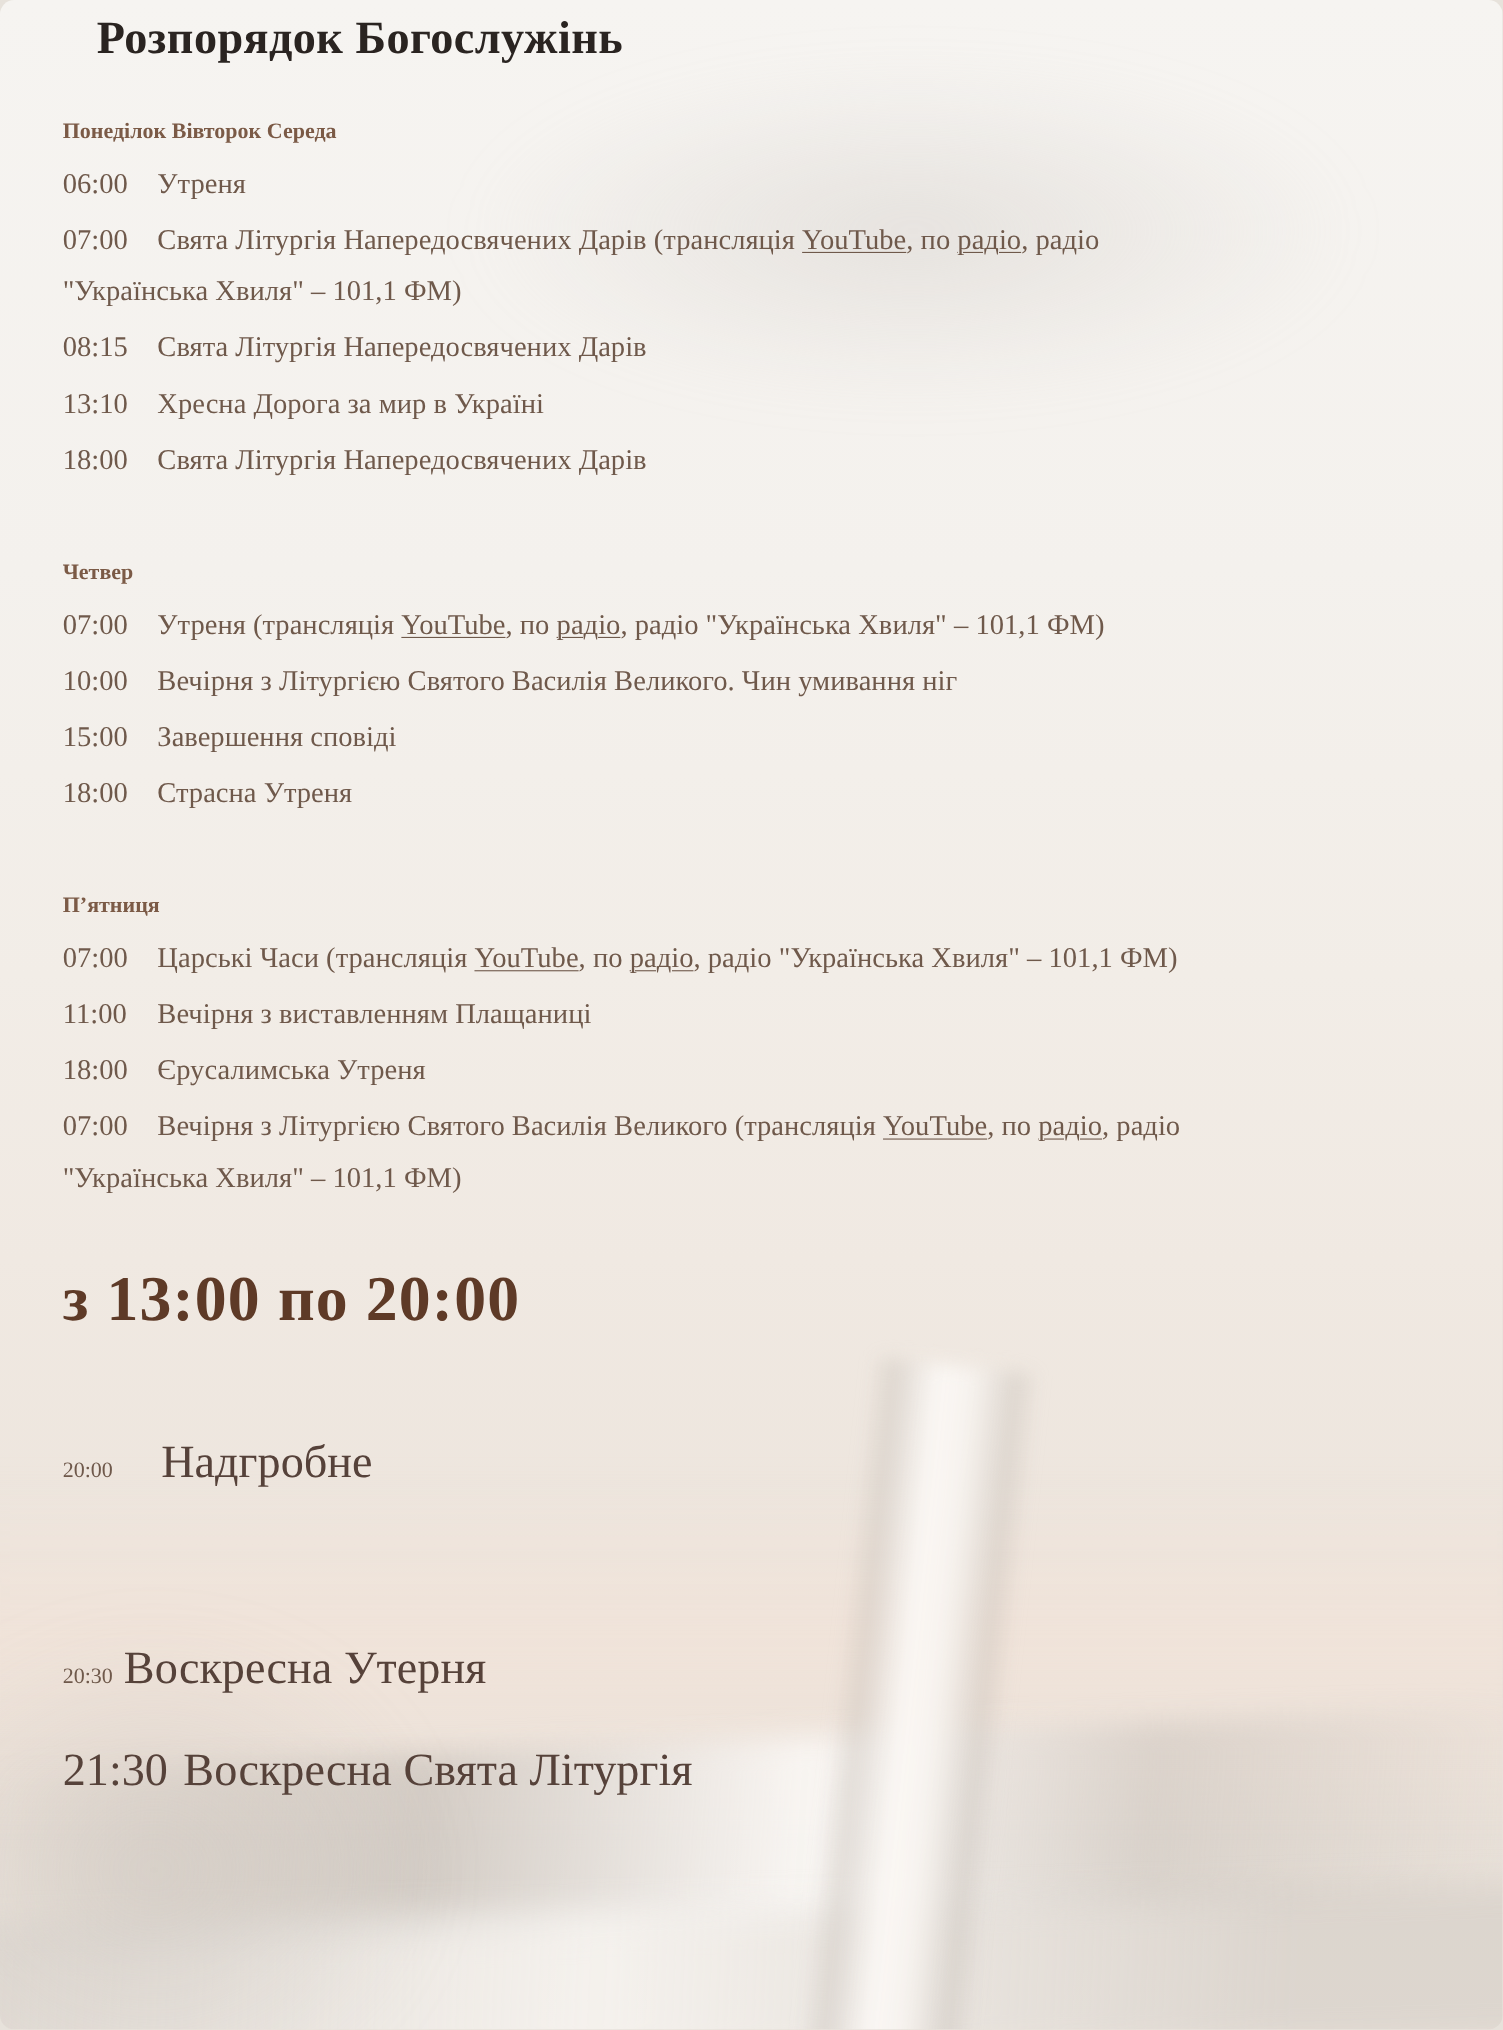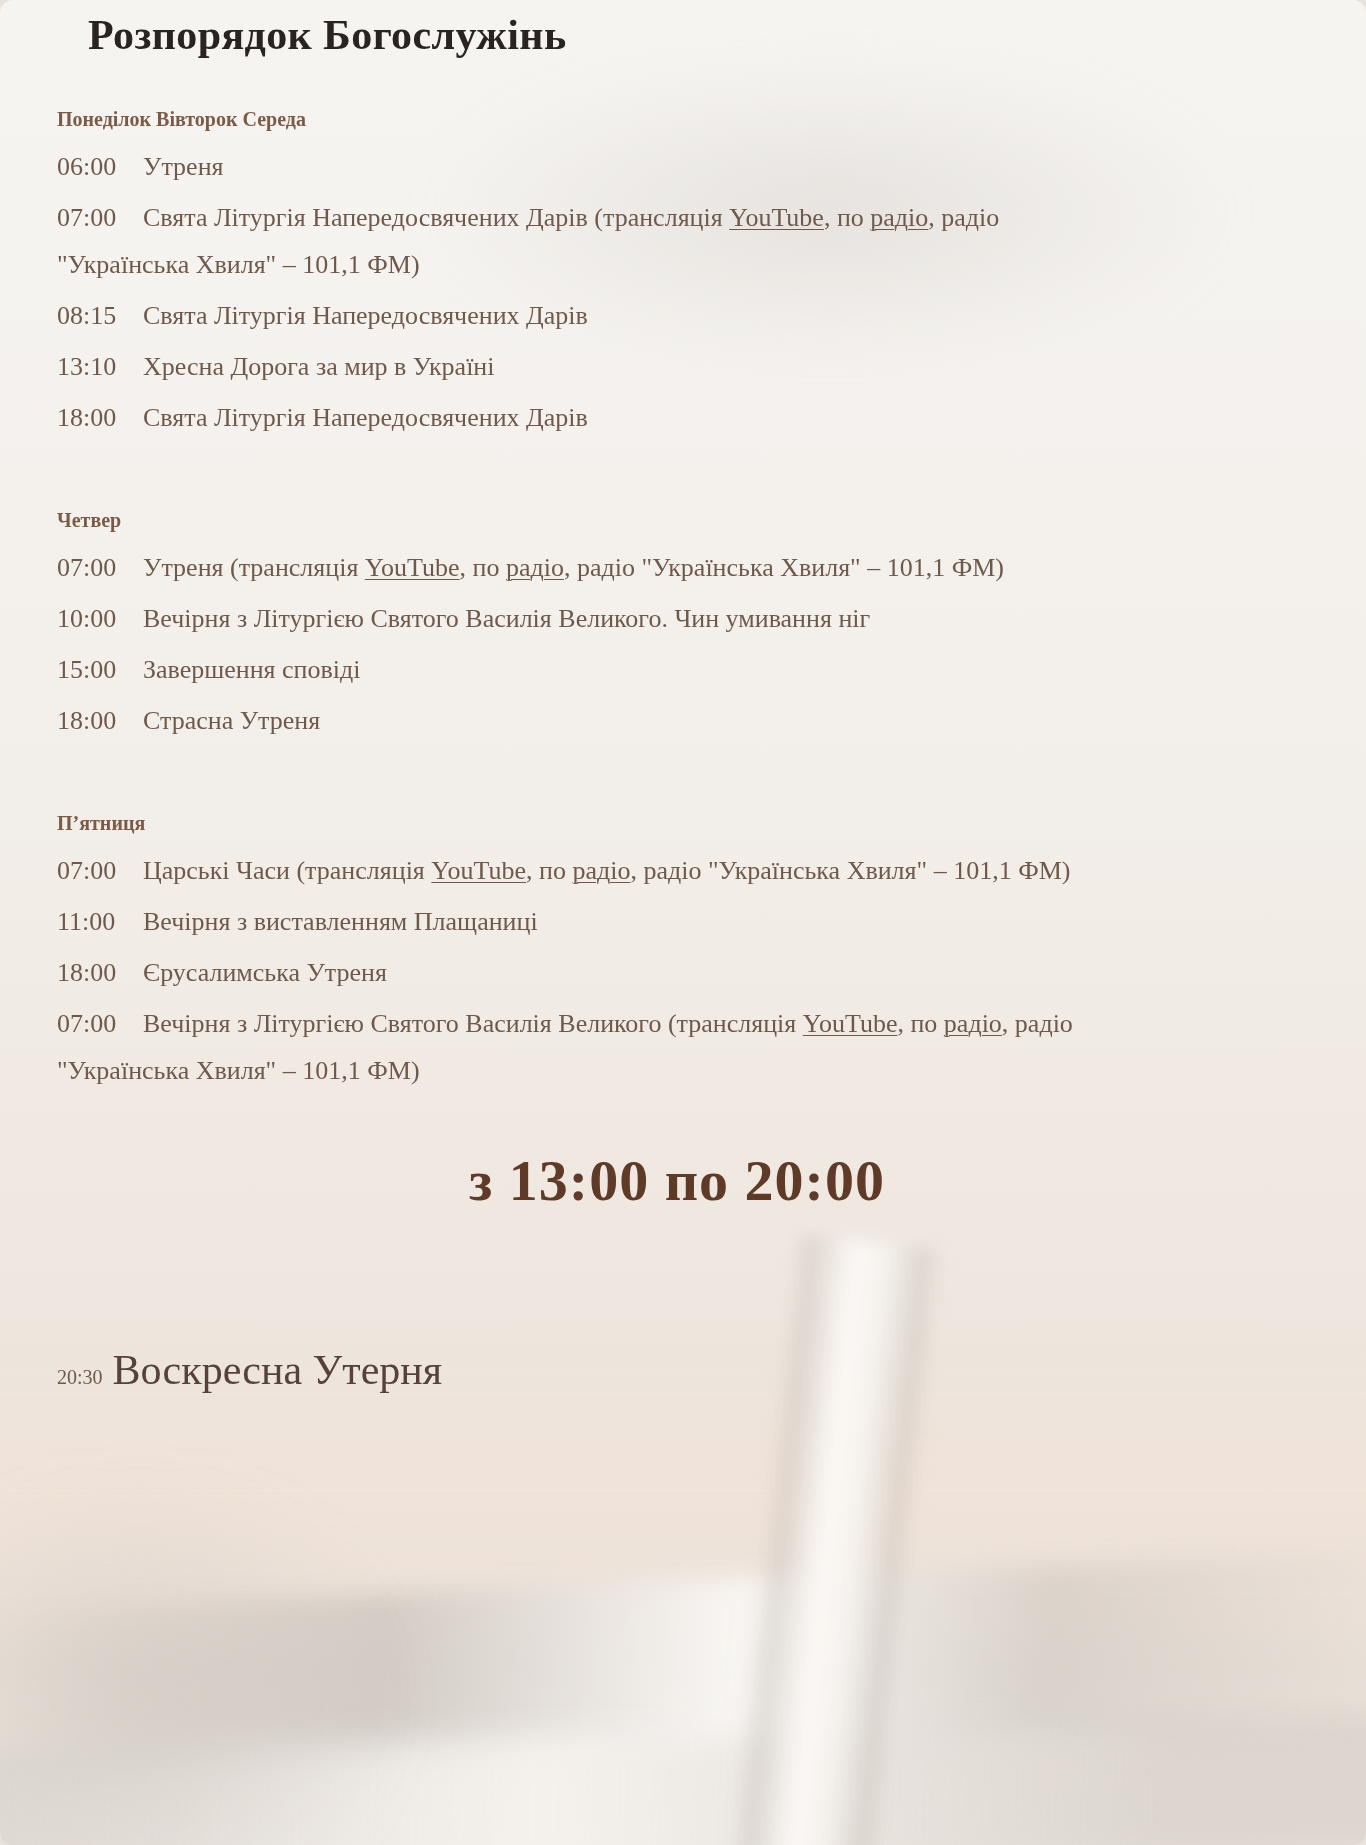--- a/index.html
+++ b/index.html
@@ -64,21 +64,20 @@
   .entry a.link {
     color:var(--link,#6f594b);
     text-underline-offset:3px;
     text-decoration-thickness:1px;
   }
 
   .pasky {
     margin-top:55px;
     font-weight:bold;
     color:var(--big-heading,#5e3a27);
-    text-align:center;
   }
   .pasky .l1 { font-size:58px; line-height:64px; letter-spacing:1px; }
   .pasky .l2 { font-size:66px; line-height:74px; letter-spacing:1px; }
 
   .ev { color:var(--evening-text,#56423a); font-size:42px; line-height:46px; }
   .ev .t-sm { font-size:20px; color:var(--body-text,#6f594b); }
   .ev-nadhrobne { margin-top:94px; }
   .ev-nadhrobne .t-sm { margin-right:44px; }
   .ev-utrennia { margin-top:134px; }
   .ev-utrennia .t-sm { margin-right:10px; }
@@ -132,16 +131,18 @@
 
 
   <p class="entry"><span class="time">07:00</span><span class="desc"><span>Вечірня з Літургією Святого Василія Великого (трансляція </span><a href="#" class="link">YouTube</a><span>, по </span><a href="#" class="link">радіо</a><span>, радіо </span><br><span>"Українська Хвиля" – 101,1 ФМ)</span></span></p>
 </div>
 
     <div class="pasky">
       <div class="l1">з 13:00 по 20:00</div>
     </div>
 
     <div>
+      <p class="ev ev-nadhrobne"><span class="t-sm">20:00</span><span>Надгробне</span></p>
       <p class="ev ev-utrennia"><span class="t-sm">20:30</span><span>Воскресна Утерня</span></p>
+      <p class="ev ev-liturgy"><span class="t-lg">21:30</span><span>Воскресна Свята Літургія</span></p>
     </div>
   </div>
 </div>
 
 </body></html>

